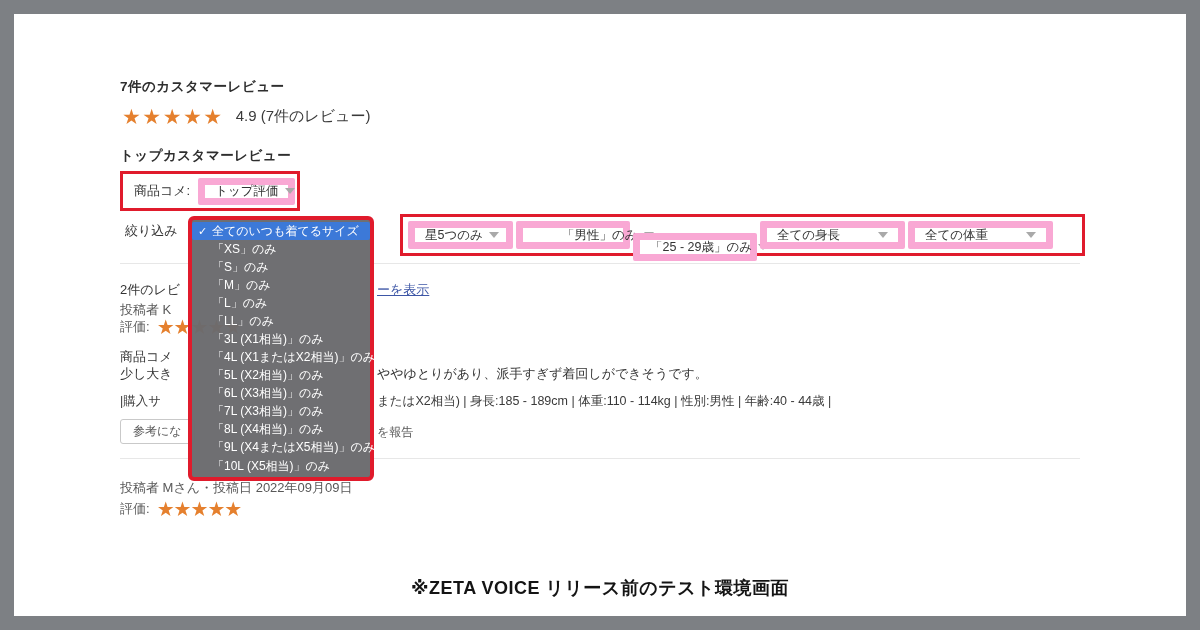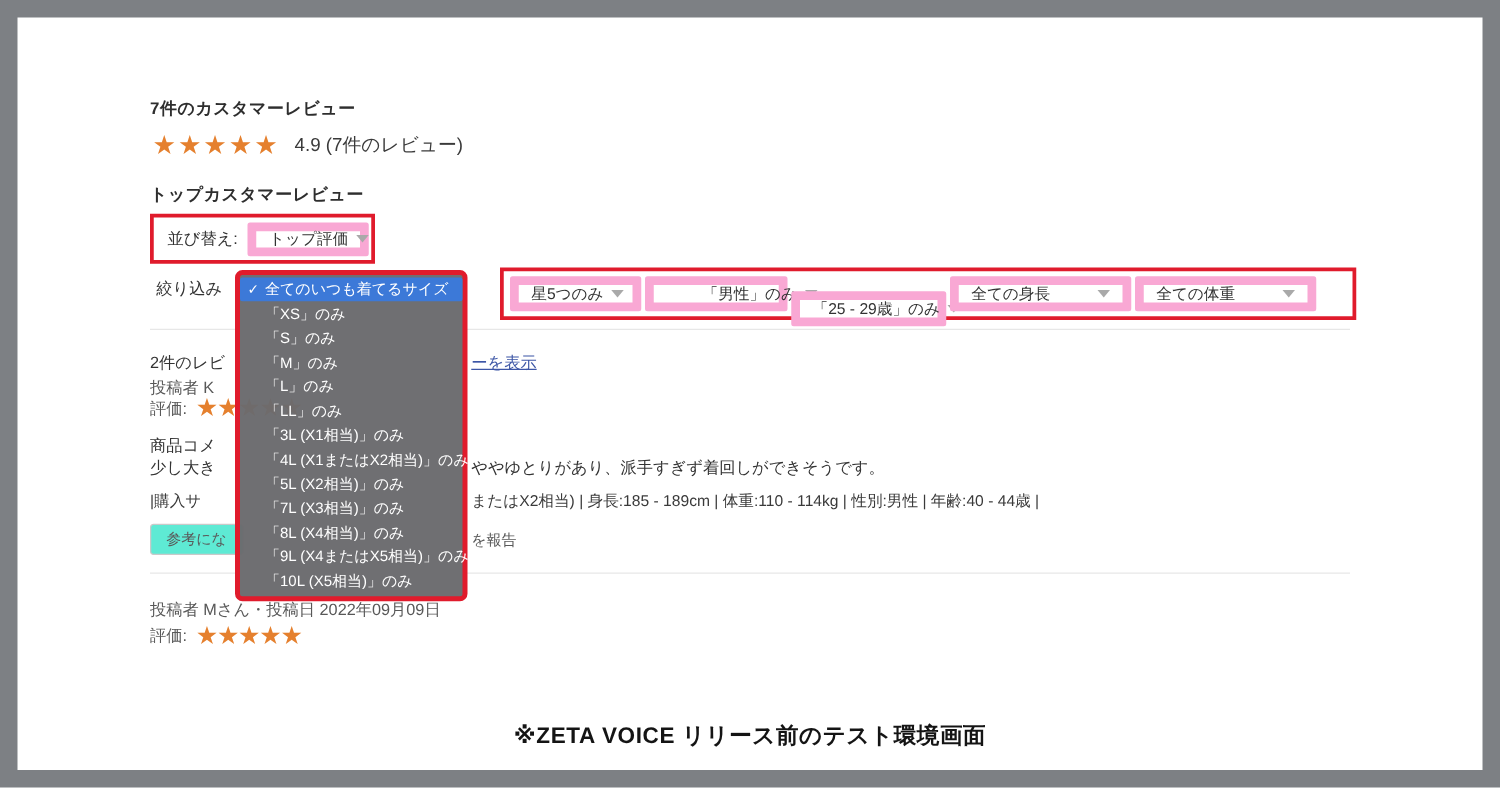--- a/index.html
+++ b/index.html
@@ -39,39 +39,39 @@
   .dd-item.selected{background:#3c79d8;border-radius:2px;}
   .dd-check{position:absolute;left:6px;font-size:11px;color:#fff;}
 
   .divider{height:1px;background:#e7e7e7;left:120px;width:960px;}
 
   .txt{font-size:13px;color:#333;white-space:nowrap;}
   .txt-gray{color:#585858;}
   .link{font-size:13px;color:#3d56a6;text-decoration:underline;white-space:nowrap;cursor:pointer;}
   .stars-sm{color:#e5802e;font-size:20px;letter-spacing:-1px;line-height:1;}
   .info{font-size:12.5px;color:#3a3a3a;white-space:nowrap;}
-  .btn{border:1px solid #c9c9c9;border-radius:3px;background:#5eead4;color:#5a5a5a;font-size:12px;
+  .btn{border:1px solid #c9c9c9;border-radius:3px;background:#ffffff;color:#5a5a5a;font-size:12px;
     height:25px;padding:8px 12px;display:flex;align-items:center;box-sizing:border-box;white-space:nowrap;cursor:pointer;}
 
   .caption{left:0;right:0;top:576px;text-align:center;font-weight:bold;font-size:18px;color:#141414;letter-spacing:.5px;}
 </style>
 </head>
 <body>
 
 <div class="card"></div>
 
 <div class="abs h-title" style="left:120px;top:78px;">7件のカスタマーレビュー</div>
 <div class="abs" style="left:122px;top:106px;display:flex;align-items:center;gap:12px;">
   <span class="stars-lg">★★★★★</span>
   <span class="rating-text">4.9 (7件のレビュー)</span>
 </div>
 <div class="abs h-title" style="left:120px;top:147px;">トップカスタマーレビュー</div>
 
 <div class="abs red-box sort-box">
-  <span class="sort-label">並び替え:</span>
+  <span class="sort-label">商品コメ:</span>
   <div class="select sort-select">
     <span>トップ評価</span>
     <span class="chev"></span>
   </div>
 </div>
 
 <div class="abs filter-label">絞り込み</div>
 
 <div class="abs red-box filters-box">
   <div class="select fs1">
@@ -133,20 +133,21 @@
       <span>全てのいつも着てるサイズ</span>
     </div>
     <div class="dd-item">「XS」のみ</div>
     <div class="dd-item">「S」のみ</div>
     <div class="dd-item">「M」のみ</div>
     <div class="dd-item">「L」のみ</div>
     <div class="dd-item">「LL」のみ</div>
     <div class="dd-item">「3L (X1相当)」のみ</div>
     <div class="dd-item">「4L (X1またはX2相当)」のみ</div>
     <div class="dd-item">「5L (X2相当)」のみ</div>
+    <div class="dd-item">「6L (X3相当)」のみ</div>
     <div class="dd-item">「7L (X3相当)」のみ</div>
     <div class="dd-item">「8L (X4相当)」のみ</div>
     <div class="dd-item">「9L (X4またはX5相当)」のみ</div>
     <div class="dd-item">「10L (X5相当)」のみ</div>
   </div>
 </div>
 
 <div class="abs caption">※ZETA VOICE リリース前のテスト環境画面</div>
 
 </body></html>

